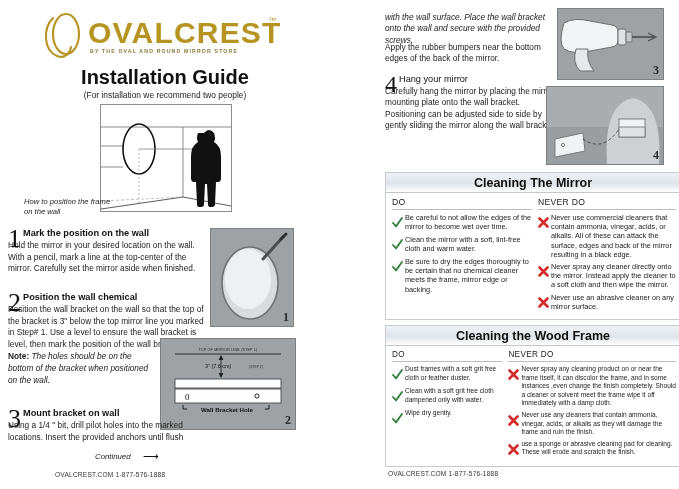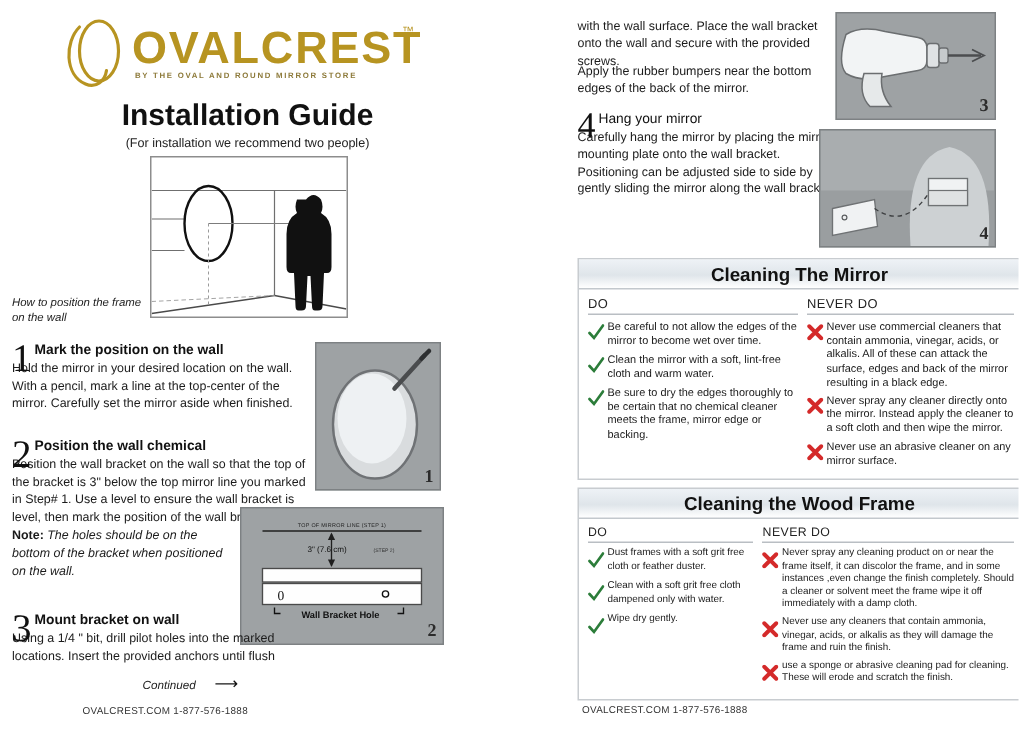--- a/index.html
+++ b/index.html
@@ -25,21 +25,21 @@
       color:#8d7a3a;font-weight:bold;}
 
   .title{position:absolute;left:0;top:66px;width:330px;text-align:center;
       font-size:20px;font-weight:bold;color:#111;}
   .subtitle{position:absolute;left:0;top:90px;width:330px;text-align:center;
       font-size:8.4px;color:#222;}
 
   
   .walldiag{position:absolute;left:100px;top:104px;width:130px;height:106px;
       border:1px solid #8d8d8d;background:#fff;overflow:hidden;}
-  .howto{position:absolute;left:8px;top:197px;width:88px;font-size:7.6px;
+  .howto{position:absolute;left:24px;top:197px;width:88px;font-size:7.6px;
       font-style:italic;color:#222;line-height:1.35;}
 
   
   .step{position:absolute;width:196px;}
   .stepnum{position:absolute;left:0;top:-2px;font-size:26px;font-weight:normal;
       color:#111;line-height:26px;font-family:"Liberation Serif",serif;}
   .stephead{margin-left:15px;font-size:9.2px;font-weight:bold;color:#111;line-height:11px;}
   .stepbody{font-size:8.3px;line-height:11.6px;color:#1b1b1b;margin-top:1px;}
   .note-lbl{font-weight:bold;}
   .note-txt{font-style:italic;}
@@ -171,21 +171,21 @@
       <div class="stepbody">Using a 1/4 " bit, drill pilot holes into the marked locations. Insert the provided anchors until flush</div>
     </div>
 
     <div class="continued">Continued</div>
     <div class="cont-arrow">⟶</div>
     <div class="footer-left">OVALCREST.COM   1-877-576-1888</div>
   </div>
 
   <div class="right">
 
-    <div class="rpara rtext" style="left:0;top:12px;">with the wall surface. Place the wall bracket onto the wall and secure with the provided screws.</div>
+    <div class="rpara rtext" style="left:0;top:12px;font-style:italic;">with the wall surface. Place the wall bracket onto the wall and secure with the provided screws.</div>
     <div class="rpara rtext" style="left:0;top:42px;">Apply the rubber bumpers near the bottom edges of the back of the mirror.</div>
 
     <div class="rstep" style="left:0;top:74px;">
       <span class="stepnum">4</span>
       <div class="stephead">Hang your mirror</div>
       <div class="stepbody">Carefully hang the mirror by placing the mirror mounting plate onto the wall bracket. Positioning can be adjusted side to side by gently sliding the mirror along the wall bracket.</div>
     </div>
 
     <div class="panel" style="left:172px;top:8px;width:105px;height:70px;">
       <svg viewBox="0 0 105 70" width="105" height="70">

